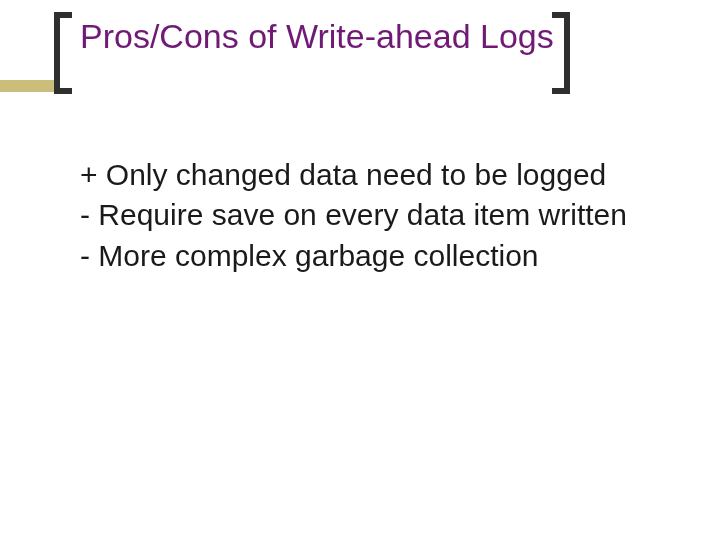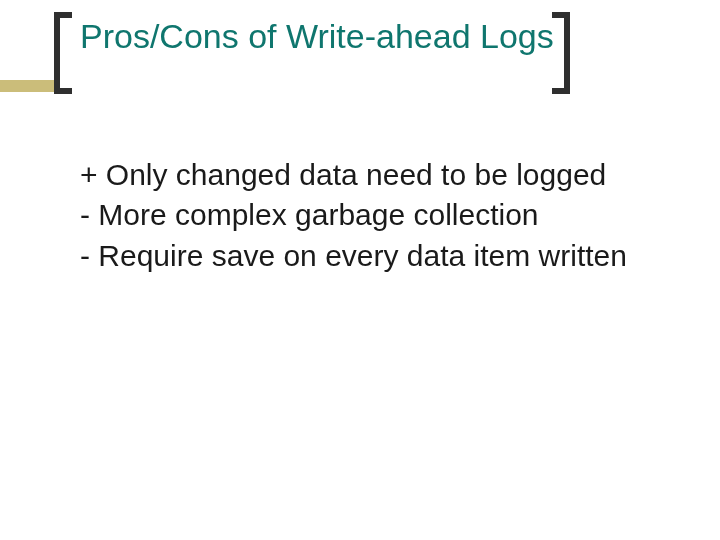--- a/index.html
+++ b/index.html
@@ -41,21 +41,21 @@
       top: 12px;
       width: 18px;
       height: 82px;
       border-right: 6px solid #2f2f2f;
       border-top: 6px solid #2f2f2f;
       border-bottom: 6px solid #2f2f2f;
     }
     .title {
       font-size: 34px;
       font-weight: 400;
-      color: #0f766e;
+      color: #701a75;
       line-height: 1.18;
       padding-left: 26px;
       padding-top: 2px;
     }
     .body-list {
       position: absolute;
       left: 80px;
       top: 156px;
       width: 580px;
     }
@@ -72,15 +72,15 @@
 <div class="accent-bar"></div>
 <div class="bracket-left"></div>
 <div class="bracket-right"></div>
 
 <div class="title-wrap">
   <div class="title">Pros/Cons of Write-ahead Logs</div>
 </div>
 
 <div class="body-list">
   <div class="body-item">+ Only changed data need to be logged</div>
+  <div class="body-item">- Require save on every data item written</div>
   <div class="body-item">- More complex garbage collection</div>
-  <div class="body-item">- Require save on every data item written</div>
 </div>
 
 </body></html>

